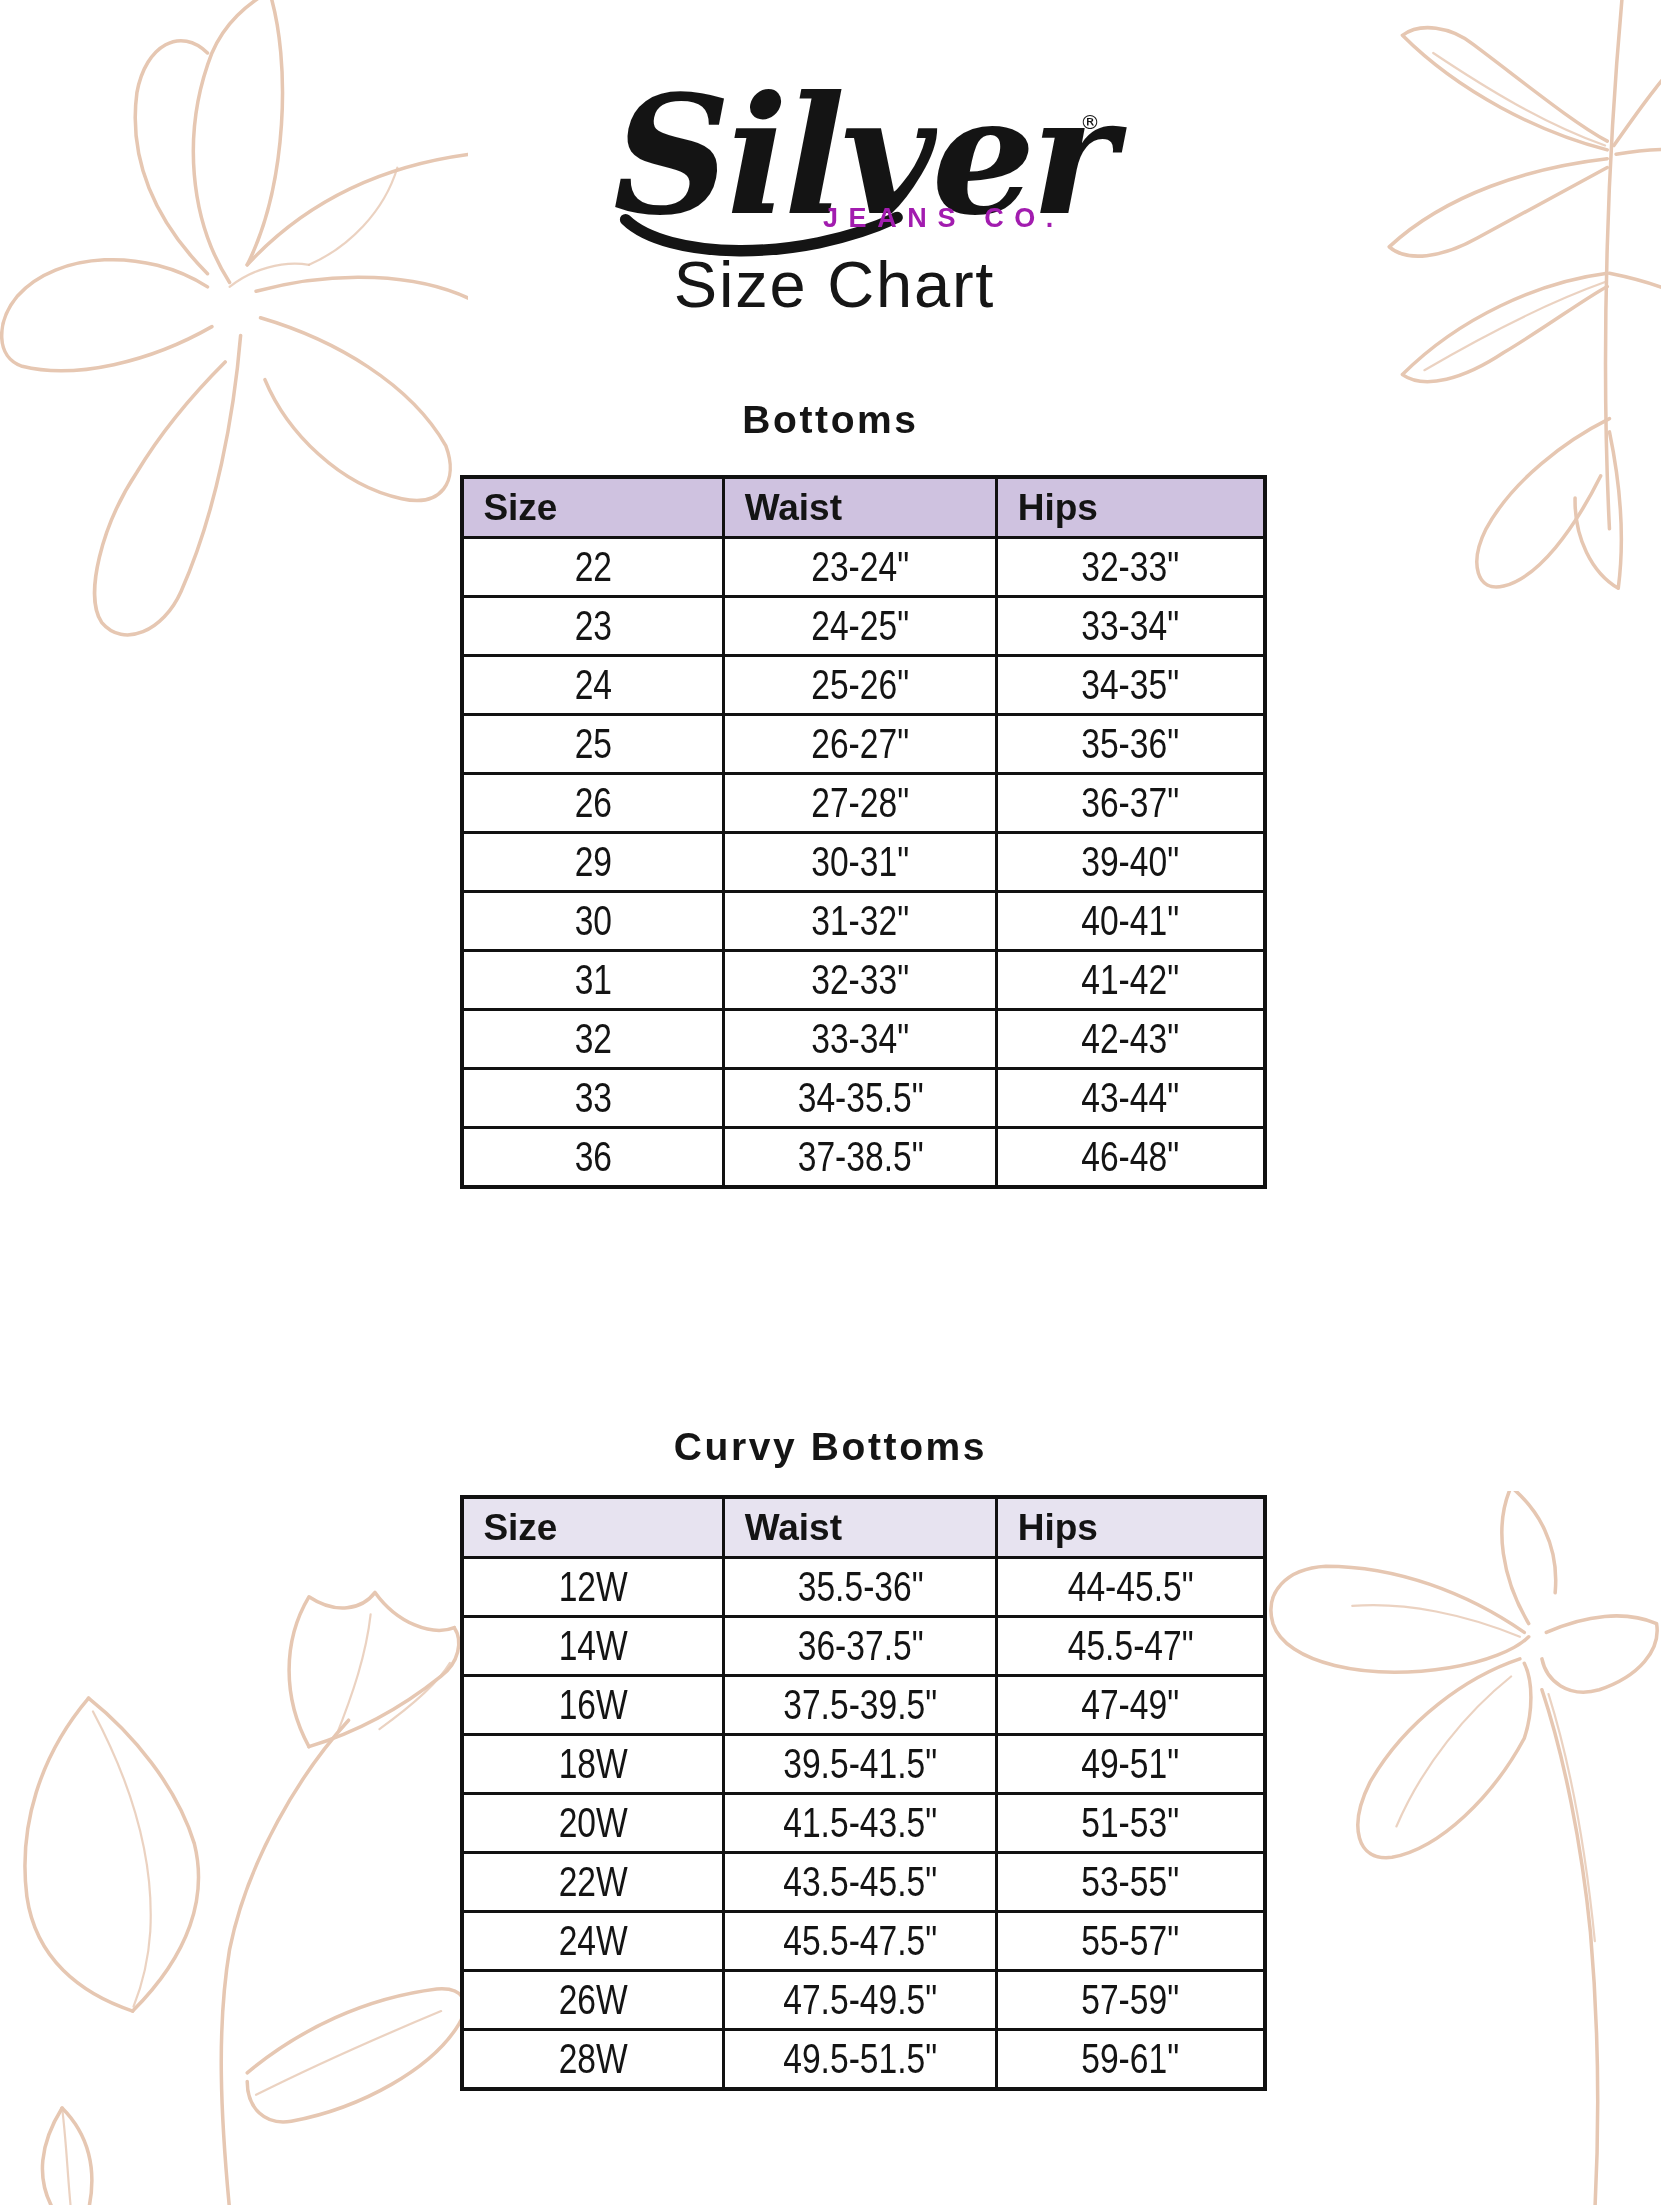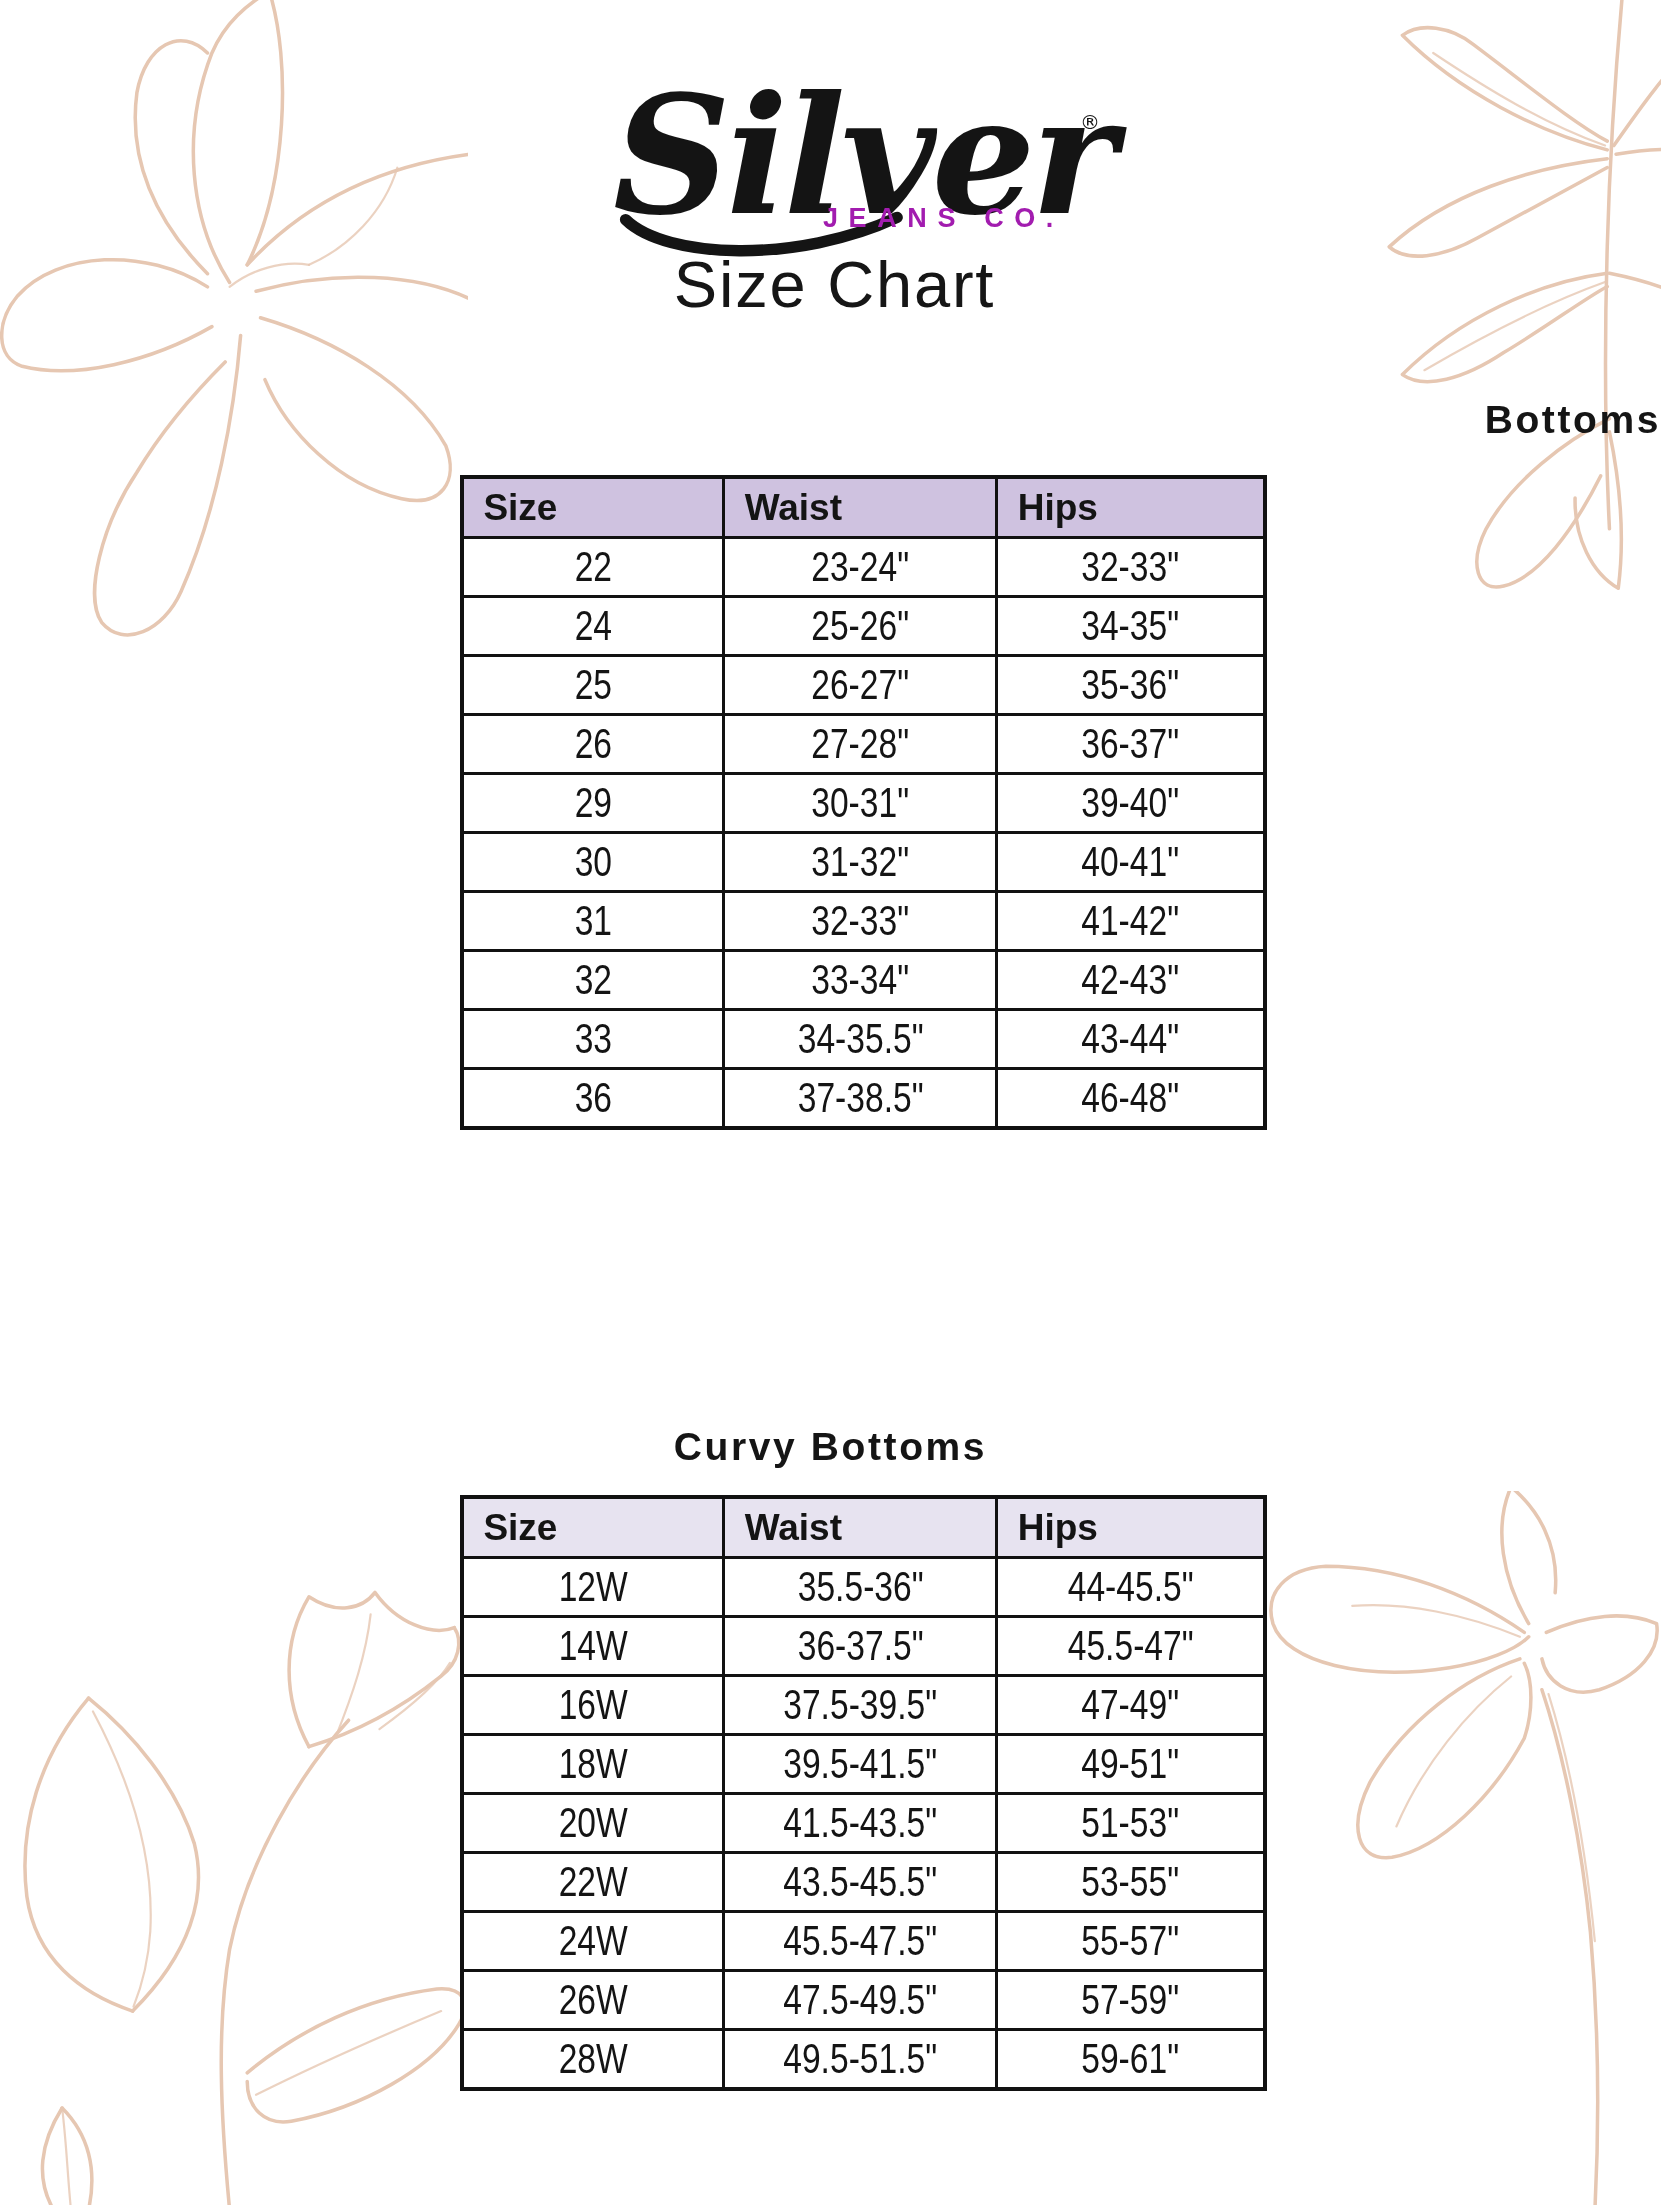--- a/index.html
+++ b/index.html
@@ -32,21 +32,21 @@
   }
   
   .size-chart-title{
     position:absolute;left:4px;width:100%;top:247px;margin:0;
     text-align:center;font-size:65px;font-weight:400;letter-spacing:1.8px;color:#161616;
   }
   .section-heading{
     position:absolute;left:0;width:100%;margin:0;
     text-align:center;font-size:39px;font-weight:700;letter-spacing:2.6px;color:#151515;
   }
-  #heading-bottoms{top:398px;text-align:right;}
+  #heading-bottoms{top:398px;}
   #heading-curvy{top:1425px;}
   
   table.size-table{
     position:absolute;left:460px;width:807px;
     border-collapse:collapse;table-layout:fixed;
     border:4.9px solid var(--border,#111111);
   }
   #table-bottoms{top:475px;}
   #table-curvy{top:1495px;}
   .size-table th,.size-table td{border:3.5px solid var(--border,#111111);overflow:hidden;}
@@ -147,20 +147,25 @@
           <th>Hips</th>
         </tr>
       </thead>
       <tbody>
         <tr>
           <td><span class="cnd">22</span></td>
           <td><span class="cnd">23-24"</span></td>
           <td><span class="cnd">32-33"</span></td>
         </tr>
         <tr>
+          <td><span class="cnd">23</span></td>
+          <td><span class="cnd">24-25"</span></td>
+          <td><span class="cnd">33-34"</span></td>
+        </tr>
+        <tr>
           <td><span class="cnd">24</span></td>
           <td><span class="cnd">25-26"</span></td>
           <td><span class="cnd">34-35"</span></td>
         </tr>
         <tr>
           <td><span class="cnd">25</span></td>
           <td><span class="cnd">26-27"</span></td>
           <td><span class="cnd">35-36"</span></td>
         </tr>
         <tr>

